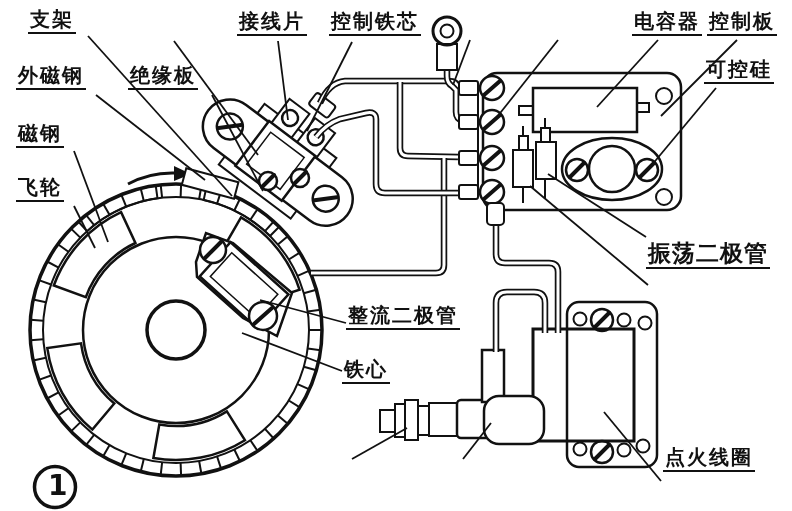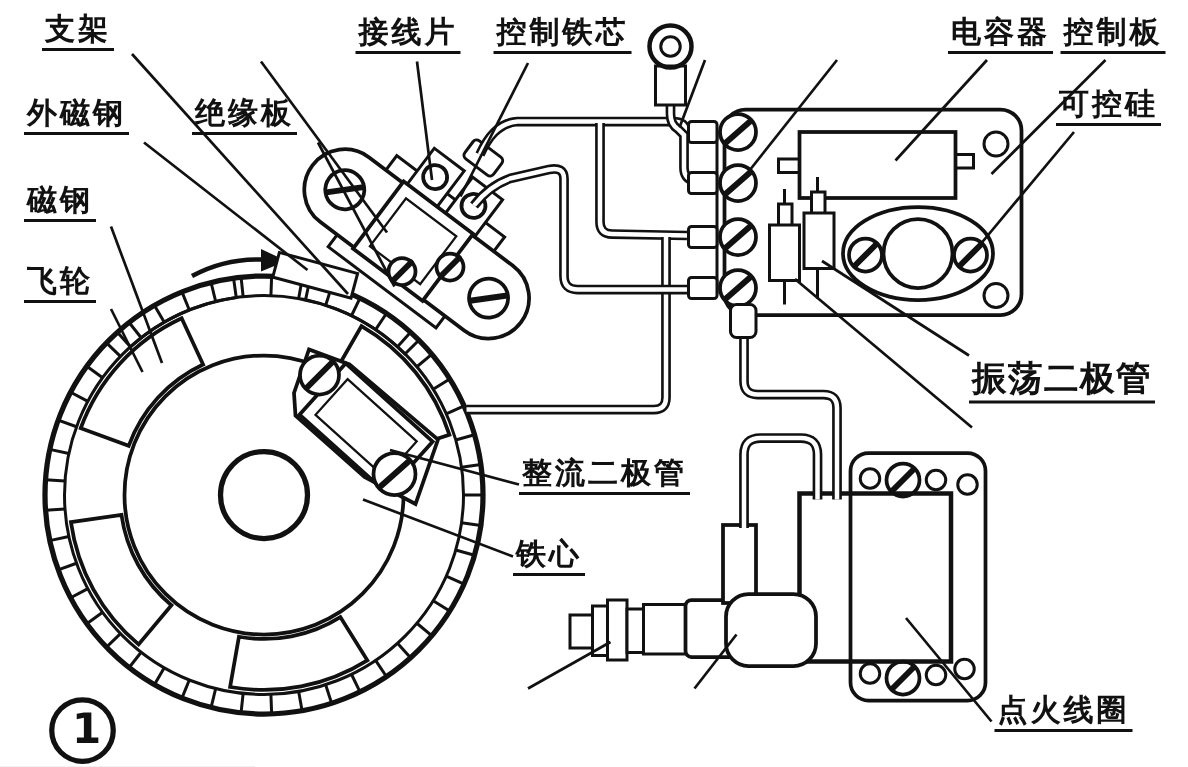--- a/index.html
+++ b/index.html
@@ -286,17 +286,17 @@
 <div class="lbl" style="left:632px;top:10px">电容器</div>
 <div class="lbl" style="left:707px;top:10px">控制板</div>
 <div class="lbl" style="left:704px;top:58px">可控硅</div>
 <div class="lbl" style="left:128px;top:64px">绝缘板</div>
 <div class="lbl" style="left:16px;top:64px">外磁钢</div>
 <div class="lbl" style="left:16px;top:122px">磁钢</div>
 <div class="lbl" style="left:16px;top:176px">飞轮</div>
 <div class="lbl sm" style="left:646px;top:222px">振荡二极管</div>
 <div class="lbl" style="left:346px;top:304px">整流二极管</div>
 <div class="lbl" style="left:342px;top:358px">铁心</div>
-<div class="lbl" style="left:663px;top:462px">点火线圈</div>
+<div class="lbl" style="left:663px;top:446px">点火线圈</div>
 
 <div class="fignum" style="left:48px;top:469px">1</div>
 
 </div>
 
 </body></html>

